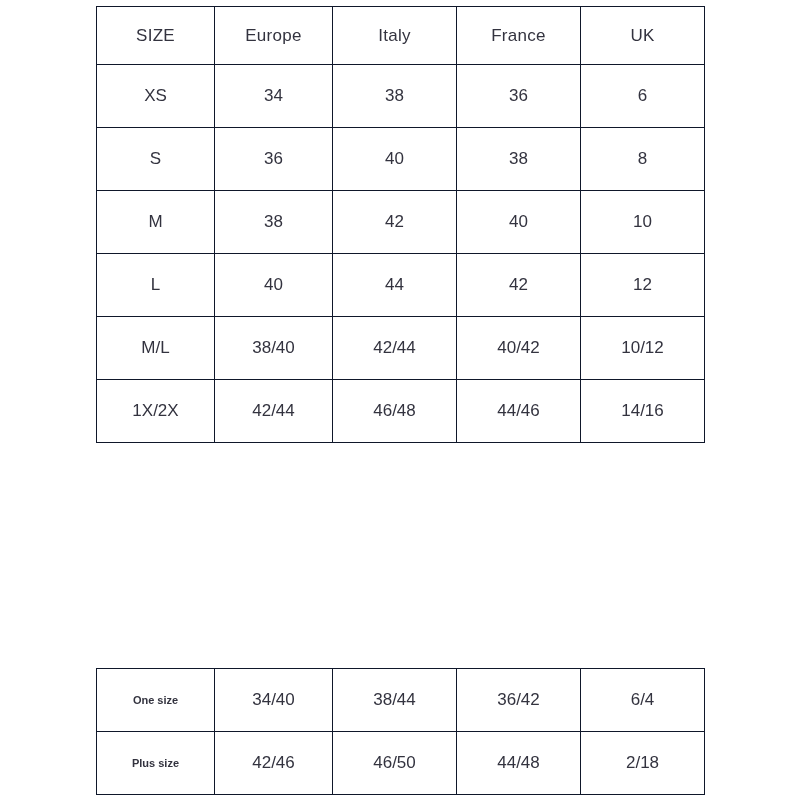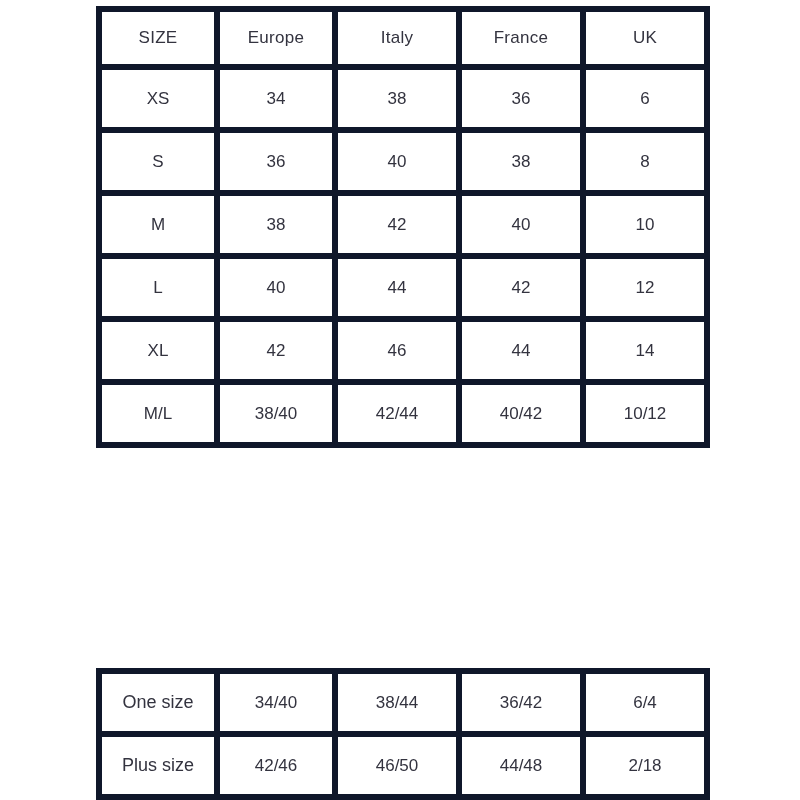--- a/index.html
+++ b/index.html
@@ -28,21 +28,21 @@
   #main-table-wrap { top: 6px; }
   #extra-table-wrap { top: 668px; }
 
   table.size-table {
     border-collapse: collapse;
     width: 608px;
     table-layout: fixed;
   }
   table.size-table td,
   table.size-table th {
-    border: 6px solid #0f172a;
+    border: 1px solid #0f172a;
     text-align: center;
     vertical-align: middle;
     font-weight: normal;
     font-size: 17px;
     color: #33333f;
     padding: 0;
   }
   
   col.c0 { width: 118px; }
   col.c1 { width: 118px; }
@@ -63,21 +63,21 @@
     font-weight: bold;
     font-size: 17px;
     color: #23232e;
   }
   .val {
     font-weight: normal;
     font-size: 17.5px;
     color: #3a3a46;
   }
   #extra-table tr { height: 63px; }
-  #extra-table .rowlabel { font-size: 18px; }
+  #extra-table .rowlabel { font-size: 11px; font-weight: bold; }
 </style>
 </head>
 <body>
 
 <div class="page">
 
   <div class="table-wrap" id="main-table-wrap">
     <table class="size-table" id="main-table">
       <colgroup>
         <col class="c0">
@@ -120,37 +120,37 @@
         </tr>
 
         <tr>
           <td class="rowlabel">L</td>
           <td class="val">40</td>
           <td class="val">44</td>
           <td class="val">42</td>
           <td class="val">12</td>
         </tr>
 
-        <tr>
-          <td class="rowlabel">XL</td>
-          <td class="val">42</td>
-          <td class="val">46</td>
-          <td class="val">44</td>
-          <td class="val">14</td>
-        </tr>
 
 
         <tr>
           <td class="rowlabel">M/L</td>
           <td class="val">38/40</td>
           <td class="val">42/44</td>
           <td class="val">40/42</td>
           <td class="val">10/12</td>
         </tr>
 
+        <tr>
+          <td class="rowlabel">1X/2X</td>
+          <td class="val">42/44</td>
+          <td class="val">46/48</td>
+          <td class="val">44/46</td>
+          <td class="val">14/16</td>
+        </tr>
 
       </tbody>
     </table>
   </div>
 
   <div class="table-wrap" id="extra-table-wrap">
     <table class="size-table" id="extra-table">
       <colgroup>
         <col class="c0">
           <col class="c1">

